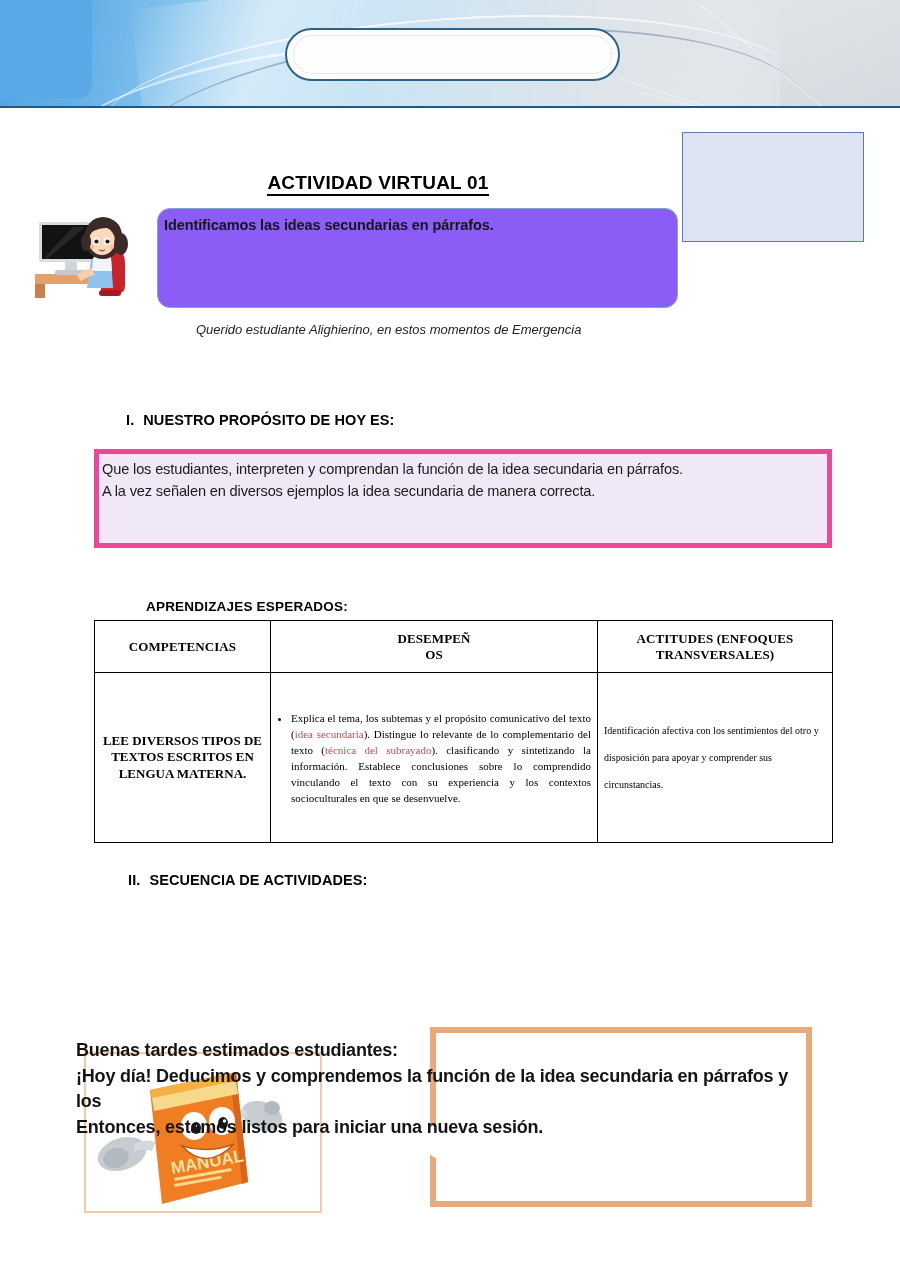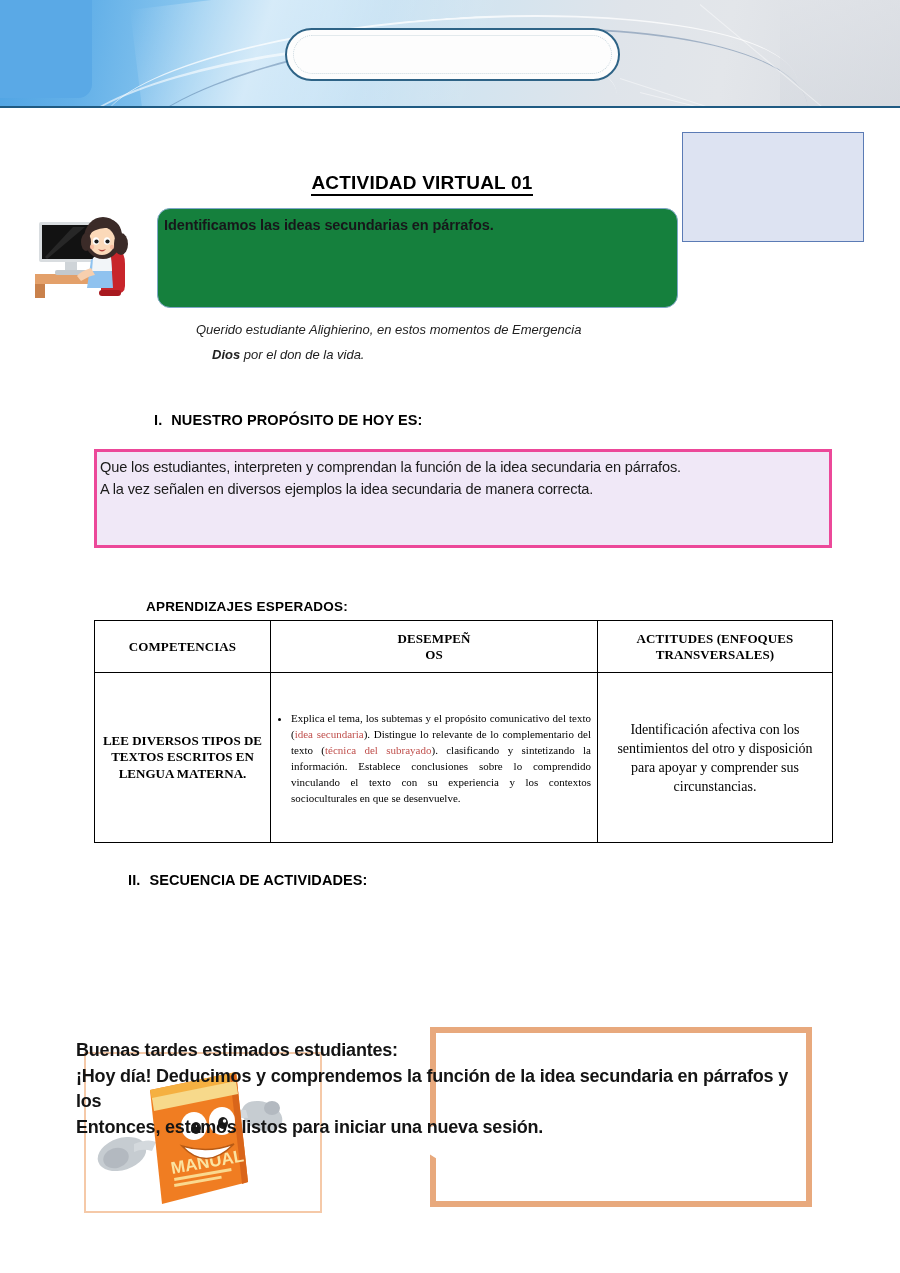--- a/index.html
+++ b/index.html
@@ -123,38 +123,37 @@
   }
 
   .doc-title {
     position: absolute;
     left: 0; top: 62px;
     width: 756px;
     text-align: center;
     font-size: 19px;
     font-weight: bold;
     letter-spacing: .2px;
-    margin-left: 44px;
   }
   .doc-title span {
     border-bottom: 2px solid #000;
     padding-bottom: 1px;
   }
 
   .girl-img {
     position: absolute;
     left: 33px; top: 96px;
     width: 118px; height: 92px;
   }
 
   .title-balloon {
     position: absolute;
     left: 157px; top: 98px;
     width: 521px; height: 100px;
-    background: #15803d;
+    background: #8b5cf6;
     border: 1px solid #7fa7c8;
     border-radius: 13px;
     box-sizing: border-box;
   }
   .title-balloon-text {
     position: absolute;
     left: 6px; top: 8px;
     font-size: 14.5px;
     font-weight: bold;
     color: #17171a;
@@ -174,30 +173,30 @@
   .greeting .l2 { display:block; padding-left: 16px; }
   .greeting .l3 { display:block; padding-left: 16px; }
   .greeting b { font-weight: bold; font-style: italic; }
 
   .section-head {
     position: absolute;
     font-size: 14.5px;
     font-weight: bold;
     letter-spacing: .1px;
   }
-  .sh-1 { left: 154px; top: 302px; }
+  .sh-1 { left: 126px; top: 302px; }
   .sh-2 { left: 128px; top: 762px; }
   .sh-num { display:inline-block; margin-right: 9px; }
 
   .purple-box {
     position: absolute;
     left: 94px; top: 339px;
     width: 738px; height: 99px;
     background: #f0e8f7;
-    border: 3px solid #ec4899;
+    border: 5px solid #ec4899;
     box-sizing: border-box;
   }
   .purple-box p {
     margin: 0;
     padding: 4px 3px 0 3px;
     font-size: 14.6px;
     line-height: 22px;
     color: #1a1a1a;
     letter-spacing: -0.15px;
   }
@@ -246,23 +245,22 @@
     font-size: 11px;
     line-height: 16px;
     text-align: justify;
     vertical-align: top;
     padding-top: 8px;
   }
   .cell-desemp ul { margin: 0; padding-left: 14px; }
   .cell-desemp li { text-align: justify; }
   .red { color: #c0504d; }
   .cell-act {
-    text-align: center;
-    font-size: 14px;
-    line-height: 19px;
+    font-size: 10px;
+    line-height: 27px;
     vertical-align: middle;
   }
   .row-body td { height: 170px; }
 
   
   .bubble {
     position: absolute;
     left: 430px; top: 917px;
     width: 382px; height: 180px;
   }
@@ -359,21 +357,20 @@
       <circle cx="79" cy="41" r="2.2" fill="#f6b59b" opacity=".8"></circle>
     </svg>
   </div>
 
   <div class="title-balloon">
     <div class="title-balloon-text">Identificamos las ideas secundarias en párrafos.</div>
   </div>
 
   <div class="greeting">
     <span>Querido estudiante Alighierino, en estos momentos de Emergencia</span>
-    <span class="l3"><b>Dios</b><span> por el don de la vida.</span></span>
   </div>
 
   <div class="section-head sh-1">
     <span class="sh-num">I.</span><span>NUESTRO PROPÓSITO DE HOY ES:</span>
   </div>
 
   <div class="purple-box">
     <p>
       <span>Que los estudiantes, interpreten y comprendan la función de la idea secundaria en párrafos.</span><br>
       <span>A la vez señalen en diversos ejemplos la idea secundaria de manera correcta.</span>

